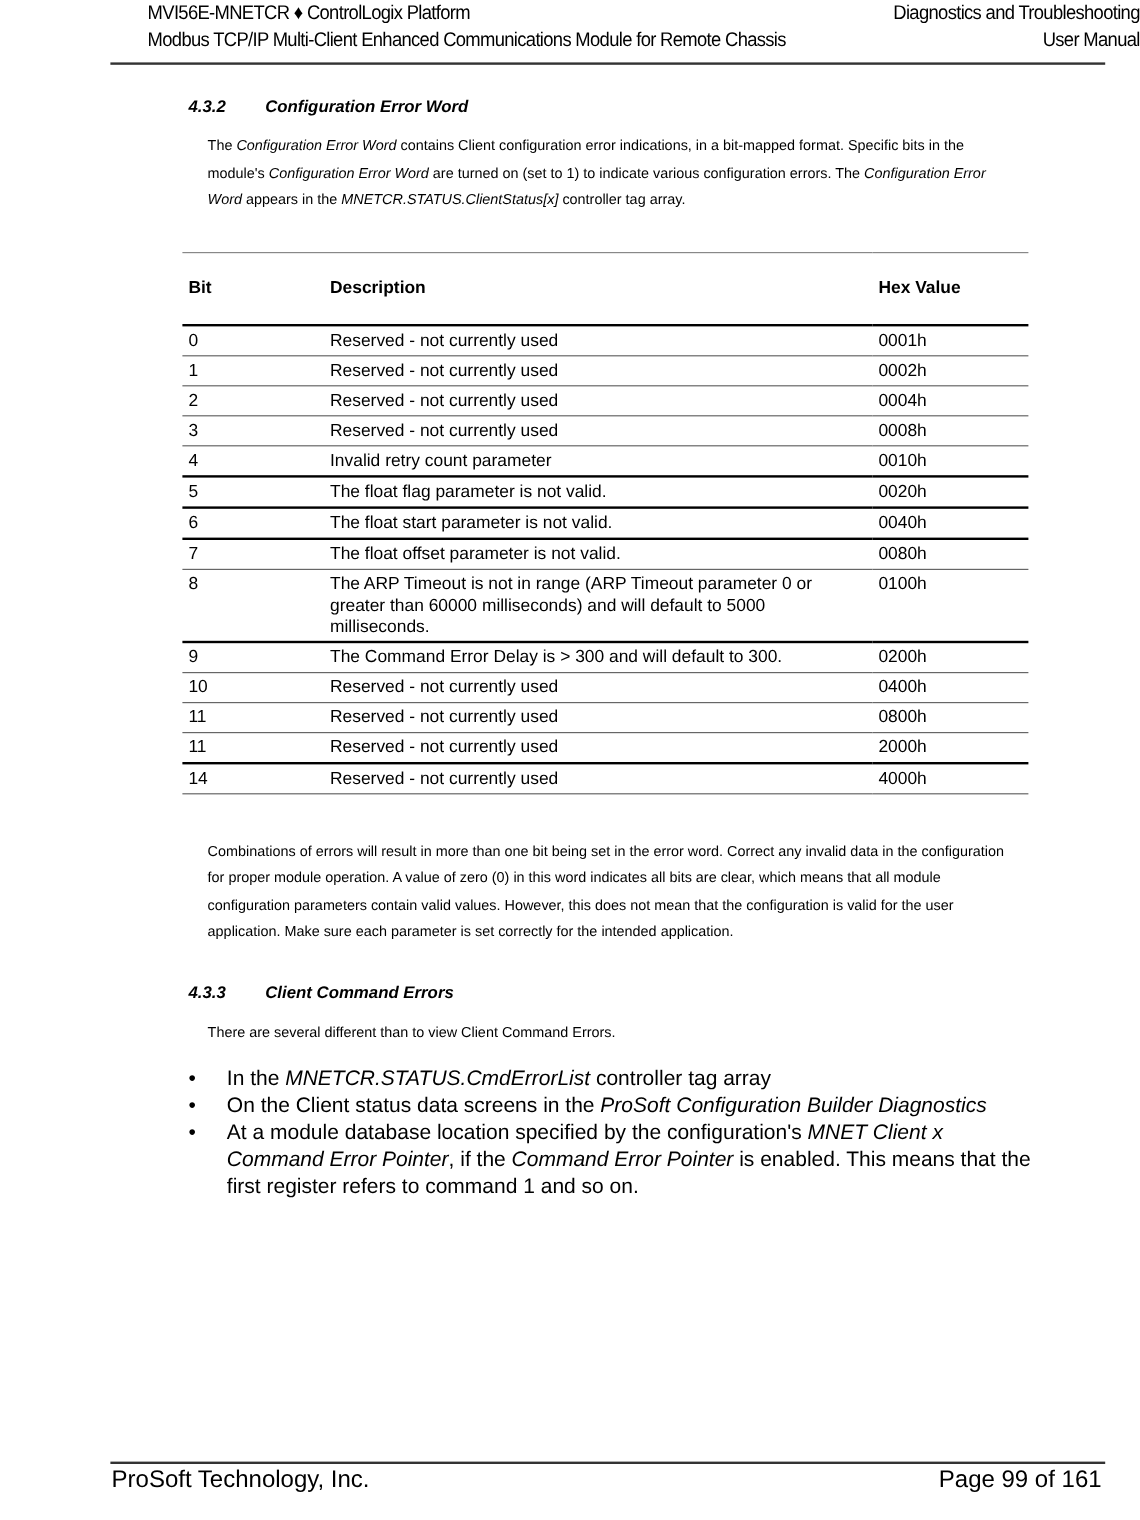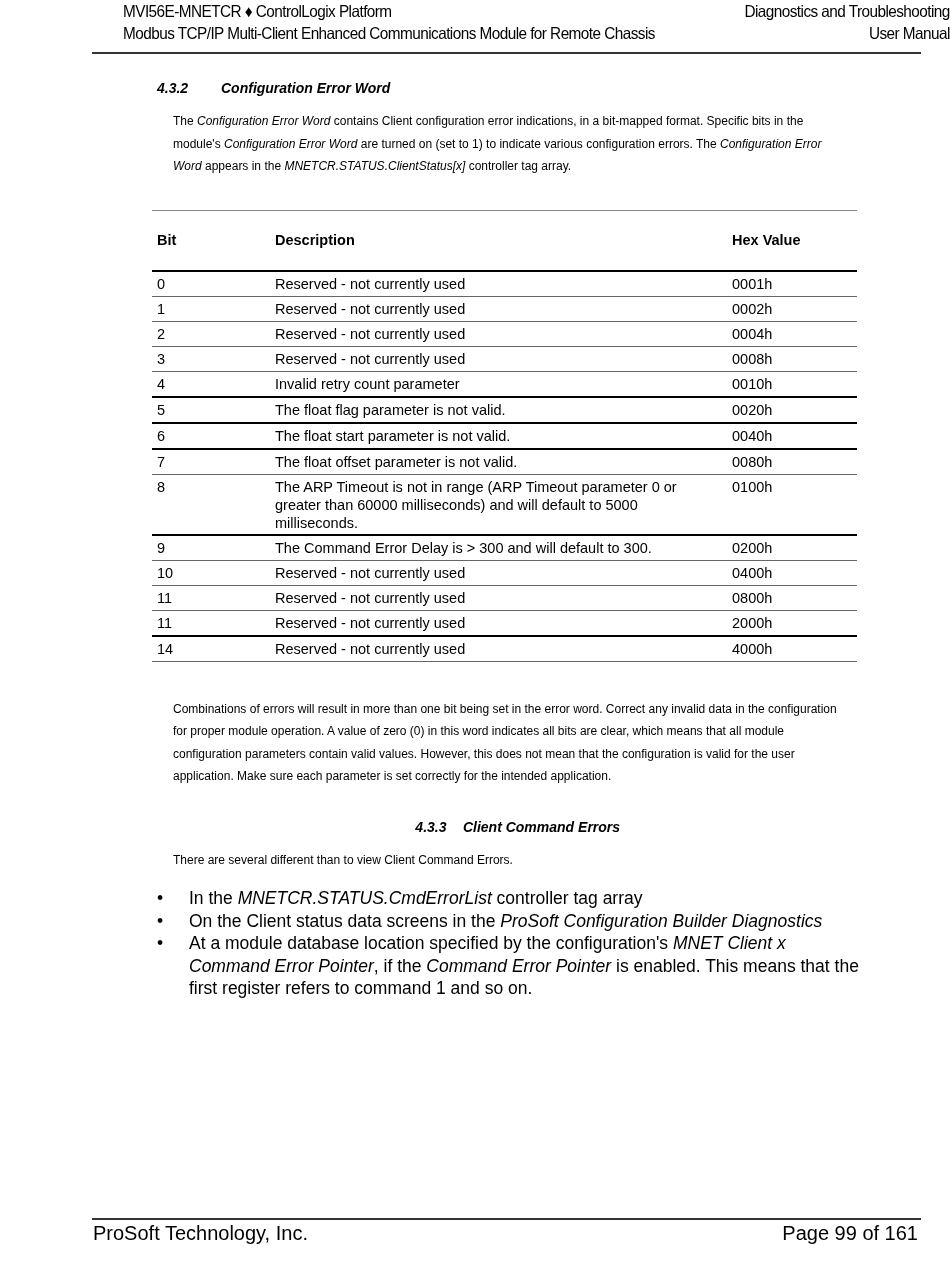--- a/index.html
+++ b/index.html
@@ -129,21 +129,21 @@
         <tr>
           <td class="c-bit">14</td>
           <td class="c-desc">Reserved - not currently used</td>
           <td>4000h</td>
         </tr>
       </tbody>
   </table>
 
   <p class="body" style="margin-top:36px;">Combinations of errors will result in more than one bit being set in the error word. Correct any invalid data in the configuration for proper module operation. A value of zero (0) in this word indicates all bits are clear, which means that all module configuration parameters contain valid values. However, this does not mean that the configuration is valid for the user application. Make sure each parameter is set correctly for the intended application.</p>
 
-  <h2 class="section" style="margin-top:25px;text-align:center;">
+  <h2 class="section" style="margin-top:25px;">
     <span class="num">4.3.3</span><span>Client Command Errors</span>
   </h2>
   <p class="body" style="margin-top:8px;">There are several different than to view Client Command Errors.</p>
   <ul class="bullets" style="margin-top:5px;" id="bullet-list">
       <li><span class="dot">•</span><span>In the </span><i>MNETCR.STATUS.CmdErrorList</i><span> controller tag array</span></li>
       <li><span class="dot">•</span><span>On the Client status data screens in the </span><i>ProSoft Configuration Builder Diagnostics</i></li>
       <li><span class="dot">•</span><span>At a module database location specified by the configuration's </span><i>MNET Client x Command Error Pointer</i><span>, if the </span><i>Command Error Pointer</i><span> is enabled. This means that the first register refers to command 1 and so on.</span></li>
     </ul>
 </div>
 

